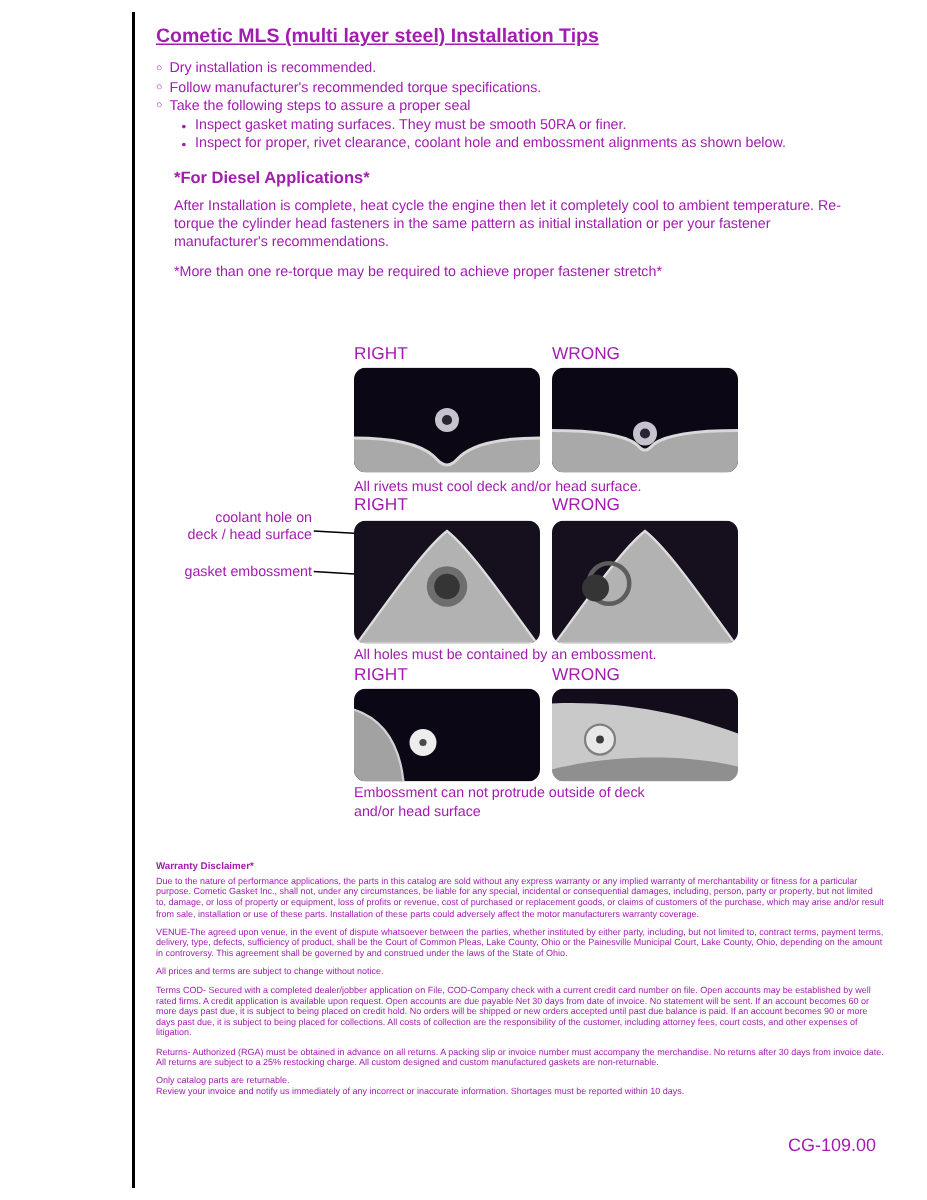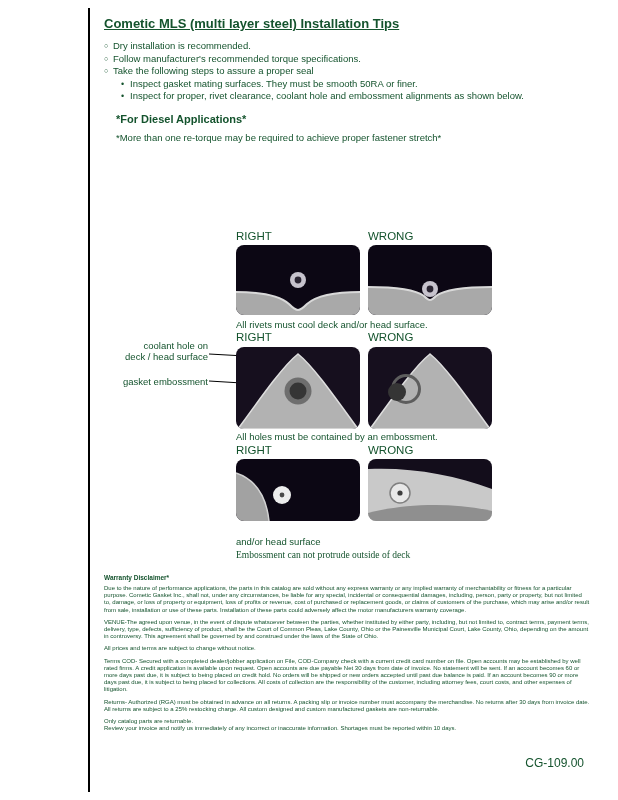--- a/index.html
+++ b/index.html
@@ -1,17 +1,17 @@
 <!DOCTYPE html>
 <html><head>
 <meta charset="utf-8">
 <style>
   html,body{margin:0;padding:0;background:#e8e8e8;}
   .page{position:relative;width:618px;height:800px;background:#ffffff;margin:0 auto;
-        font-family:"Liberation Sans",sans-serif;color:#14532d;overflow:hidden;}
+        font-family:"Liberation Sans",sans-serif;color:#a21caf;overflow:hidden;}
   .vrule{position:absolute;left:88px;top:8px;width:2px;height:784px;background:#000;}
   .content{position:absolute;left:104px;top:16px;width:474px;}
   .title{font-size:13px;font-weight:bold;text-decoration:underline;margin:0 0 9px 0;}
   .bullet{display:flex;font-size:9.5px;line-height:12.5px;}
   .marker{flex:none;width:9px;font-size:7px;line-height:12.5px;}
   .bullet.sub{margin-left:17px;}
   .bullet.sub .marker{font-size:9px;width:9px;}
   .diesel{margin-left:12px;margin-top:10px;}
   .heading{font-size:11px;font-weight:bold;margin:0 0 7px 0;}
   .para{font-size:9.5px;line-height:12px;margin:0 0 8px 0;width:462px;}
@@ -54,20 +54,21 @@
         <span>Inspect gasket mating surfaces.  They must be smooth 50RA or finer.</span>
       </div>
       <div class="bullet sub">
         <span class="marker">•</span>
         <span>Inspect for proper, rivet clearance, coolant hole and embossment alignments as shown below.</span>
       </div>
     </div>
 
     <div class="diesel">
       <div class="heading">*For Diesel Applications*</div>
+      <p class="para">After Installation is complete, heat cycle the engine then let it completely cool to ambient temperature. Re-torque the cylinder head fasteners in the same pattern as initial installation or per your fastener manufacturer's recommendations.</p>
       <p class="para">*More than one re-torque may be required to achieve proper fastener stretch*</p>
     </div>
   </div>
 
   <div class="fig-label" style="left:236px;top:230px;">RIGHT</div>
   <div class="fig-label" style="left:368px;top:230px;">WRONG</div>
   <div class="fig" style="left:236px;top:245px;height:70px;">
     <svg viewBox="0 0 124 70" width="124" height="70">
       <rect width="124" height="70" fill="#0c0714"></rect>
       <path d="M0,47 C28,47 44,51 53,59 C57,63 59,65 62,65 C65,65 67,63 71,59 C80,51 96,47 124,47 L124,70 L0,70 Z" fill="#a9a9a9"></path>
@@ -129,21 +130,21 @@
   </div>
   <div class="fig" style="left:368px;top:459px;height:62px;">
     <svg viewBox="0 0 124 62" width="124" height="62">
       <rect width="124" height="62" fill="#c9c9c9"></rect>
       <path d="M0,0 L124,0 L124,30 C86,16 44,8 0,10 Z" fill="#130d1b"></path>
       <path d="M0,62 L124,62 L124,52 C80,42 30,46 0,54 Z" fill="#8f8f8f"></path>
       <circle cx="32" cy="34" r="10" fill="#e8e8e8" stroke="#808080" stroke-width="1.5"></circle>
       <circle cx="32" cy="34" r="2.6" fill="#3c3c3c"></circle>
     </svg>
   </div>
-  <div class="fig-caption" style="left:236px;top:550px;width:270px;font-family:Liberation Serif, serif;">Embossment can not protrude outside of deck</div>
+  <div class="fig-caption" style="left:236px;top:523px;width:270px;">Embossment can not protrude outside of deck</div>
   <div class="fig-caption" style="left:236px;top:536px;width:270px;">and/or head surface</div>
 
   <div class="disclaimer">
     <div class="disc-h">Warranty Disclaimer*</div>
     <p class="disc-p">Due to the nature of performance applications, the parts in this catalog are sold without any express warranty or any implied warranty of merchantability or fitness for a particular purpose.  Cometic Gasket Inc., shall not, under any circumstances, be liable for any special, incidental or consequential damages, including, person, party or property, but not limited to, damage, or loss of property or equipment, loss of profits or revenue, cost of purchased or replacement goods, or claims of customers of the purchase, which may arise and/or result from sale, installation or use of these parts.  Installation of these parts could adversely affect the motor manufacturers warranty coverage.</p>
     <p class="disc-p">VENUE-The agreed upon venue, in the event of dispute whatsoever between the parties, whether instituted by either party, including, but not limited to, contract terms, payment terms, delivery, type, defects, sufficiency of product, shall be the Court of Common Pleas, Lake County, Ohio or the Painesville Municipal Court, Lake County, Ohio, depending on the amount in controversy. This agreement shall be governed by and construed under the laws of the State of Ohio.</p>
     <p class="disc-p">All prices and terms are subject to change without notice.</p>
     <p class="disc-p">Terms COD- Secured with a completed dealer/jobber application on File, COD-Company check with a current credit card number on file.  Open accounts may be established by well rated firms.  A credit application is available upon request.  Open accounts are due payable Net 30 days from date of invoice.  No statement will be sent.  If an account becomes 60 or more days past due, it is subject to being placed on credit hold.  No orders will be shipped or new orders accepted until past due balance is paid.  If an account becomes 90 or more days past due, it is subject to being placed for collections.  All costs of collection are the responsibility of the customer, including attorney fees, court costs, and other expenses of litigation.</p>
     <p class="disc-p">Returns- Authorized (RGA) must be obtained in advance on all returns.  A packing slip or invoice number must accompany the merchandise.  No returns after 30 days from invoice date.  All returns are subject to a 25% restocking charge.  All custom designed and custom manufactured gaskets are non-returnable.</p>
     <p class="disc-p tight">Only catalog parts are returnable.</p>

